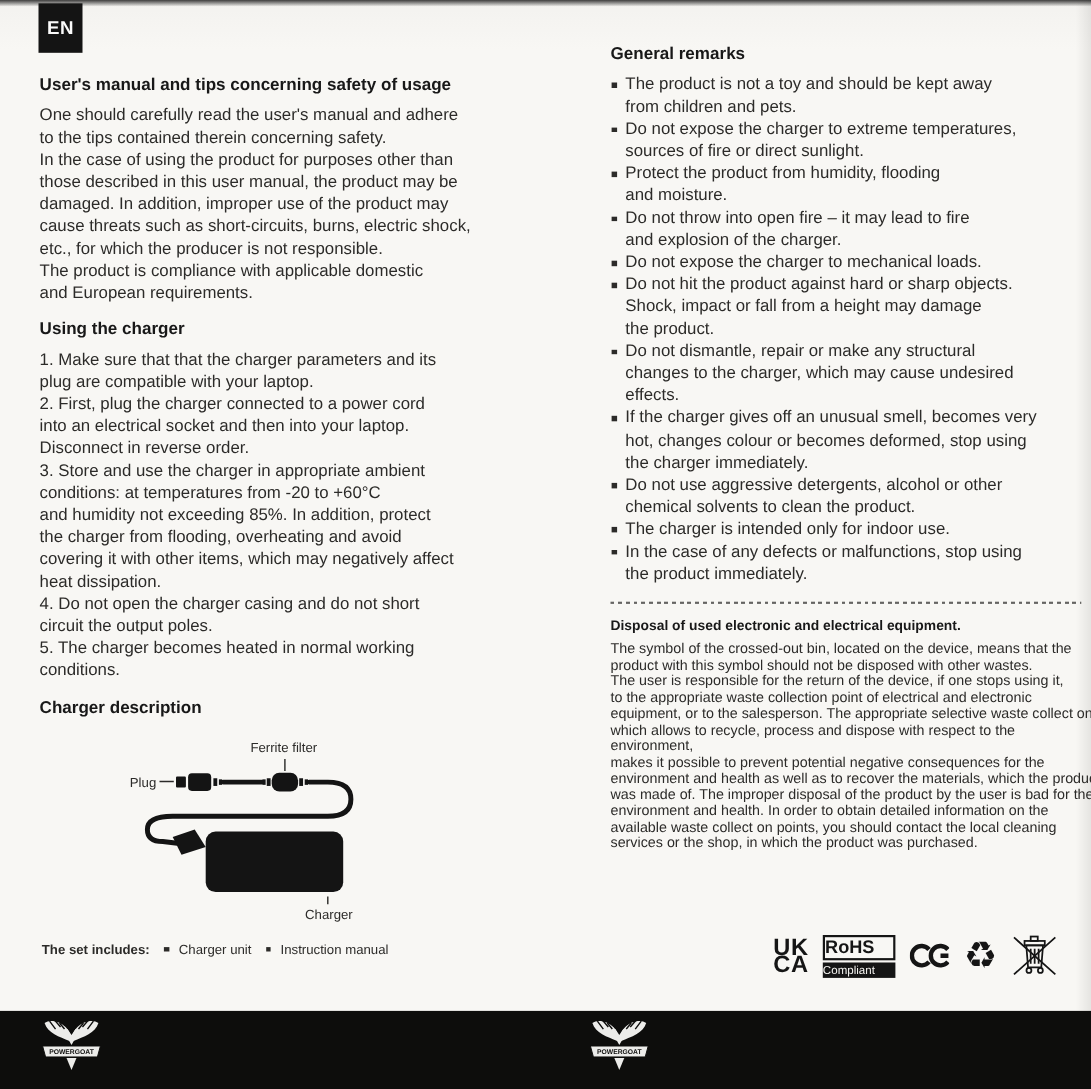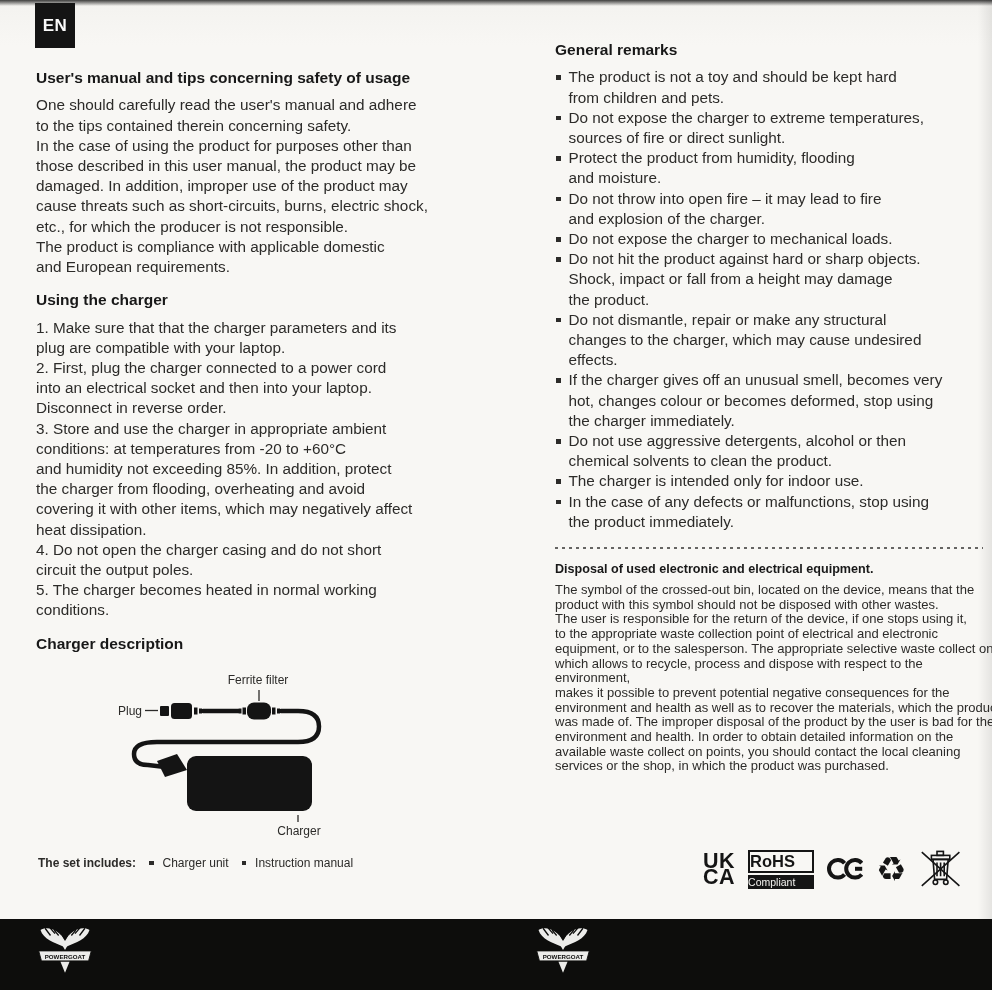--- a/index.html
+++ b/index.html
@@ -124,21 +124,21 @@
           <span>Instruction manual</span>
         </span>
       </span>
   </div>
 
   <div class="col-right">
     <h2 style="margin-top:2px">General remarks</h2>
     <div class="brows">
         <div class="brow">
         <span class="sq"></span>
-        <span class="btxt">The product is not a toy and should be kept hard
+        <span class="btxt">The product is not a toy and should be kept away
 from children and pets.</span>
       </div>
         <div class="brow">
         <span class="sq"></span>
         <span class="btxt">Do not expose the charger to extreme temperatures,
 sources of fire or direct sunlight.</span>
       </div>
         <div class="brow">
         <span class="sq"></span>
         <span class="btxt">Protect the product from humidity, flooding
@@ -166,21 +166,21 @@
 effects.</span>
       </div>
         <div class="brow">
         <span class="sq"></span>
         <span class="btxt">If the charger gives off an unusual smell, becomes very
 hot, changes colour or becomes deformed, stop using
 the charger immediately.</span>
       </div>
         <div class="brow">
         <span class="sq"></span>
-        <span class="btxt">Do not use aggressive detergents, alcohol or then
+        <span class="btxt">Do not use aggressive detergents, alcohol or other
 chemical solvents to clean the product.</span>
       </div>
         <div class="brow">
         <span class="sq"></span>
         <span class="btxt">The charger is intended only for indoor use.</span>
       </div>
         <div class="brow">
         <span class="sq"></span>
         <span class="btxt">In the case of any defects or malfunctions, stop using
 the product immediately.</span>

